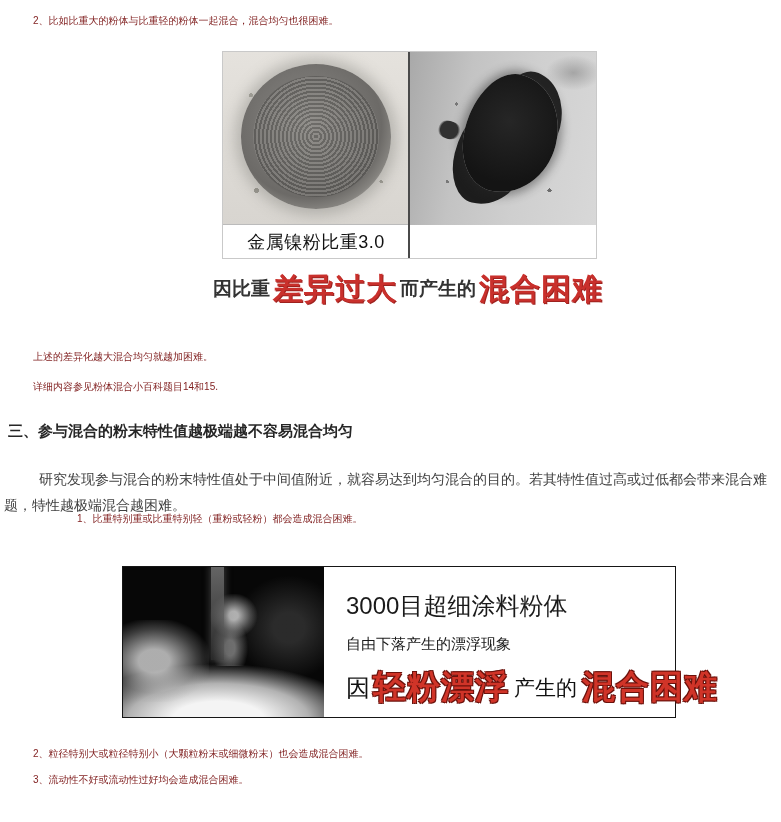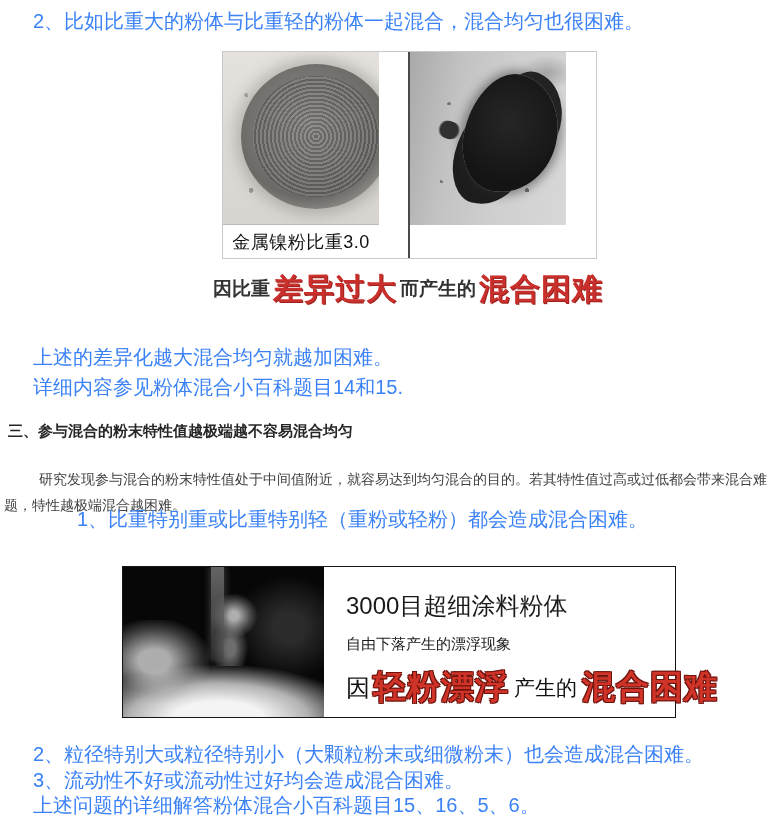--- a/index.html
+++ b/index.html
@@ -1,27 +1,27 @@
 <!DOCTYPE html>
 <html><head>
 <meta charset="utf-8">
 <style>
   html,body{margin:0;padding:0;background:#fff;}
   #page{
     position:relative;width:781px;height:822px;background:#ffffff;
     font-family:"Liberation Sans","DejaVu Sans",sans-serif;
     color:#3f3f3f;overflow:hidden;
   }
-  .bodyline{position:absolute;font-size:20px;line-height:26px;color:#3b82f6;white-space:nowrap;}
+  .bodyline{position:absolute;font-size:10px;line-height:26px;color:#7f1d1d;white-space:nowrap;}
   .heading{position:absolute;font-size:15px;line-height:24px;font-weight:bold;color:#262626;white-space:nowrap;}
   .para{position:absolute;font-size:14px;line-height:26px;color:#3f3f3f;}
 
   
   .fig1{position:absolute;left:223px;top:52px;width:373px;height:206px;outline:1px solid #c9c9c9;background:#fff;}
-  .fig1 .half{position:absolute;top:0;width:156px;height:206px;}
+  .fig1 .half{position:absolute;top:0;width:186px;height:206px;}
   .fig1 .half.left{left:0;}
   .fig1 .half.right{left:187px;}
   .fig1 .divider{position:absolute;left:185px;top:0;width:2px;height:206px;background:#4a4a4a;}
   .fig1 .photo{position:relative;width:100%;height:173px;overflow:hidden;}
   .photo-nickel{background:
       radial-gradient(circle 6px at 18% 80%, #9a9890 40%, transparent 42%),
       radial-gradient(circle 4px at 80% 25%, #a3a19a 40%, transparent 42%),
       radial-gradient(circle 5px at 15% 25%, #aaa8a0 40%, transparent 42%),
       radial-gradient(circle 4px at 85% 75%, #a09e96 40%, transparent 42%),
       linear-gradient(#e5e2dd,#d8d5d0);}
@@ -131,15 +131,14 @@
         <span class="dark1">因</span>
         <span class="red">轻粉漂浮</span>
         <span class="dark2">产生的</span>
         <span class="red">混合困难</span>
       </div>
     </div>
   </div>
 
   <div class="bodyline" style="left:33px;top:741px;">2、粒径特别大或粒径特别小（大颗粒粉末或细微粉末）也会造成混合困难。</div>
   <div class="bodyline" style="left:33px;top:767px;">3、流动性不好或流动性过好均会造成混合困难。</div>
-  <div class="bodyline" style="left:33px;top:792px;">上述问题的详细解答粉体混合小百科题目15、16、5、6。</div>
 
 </div>
 
 </body></html>

